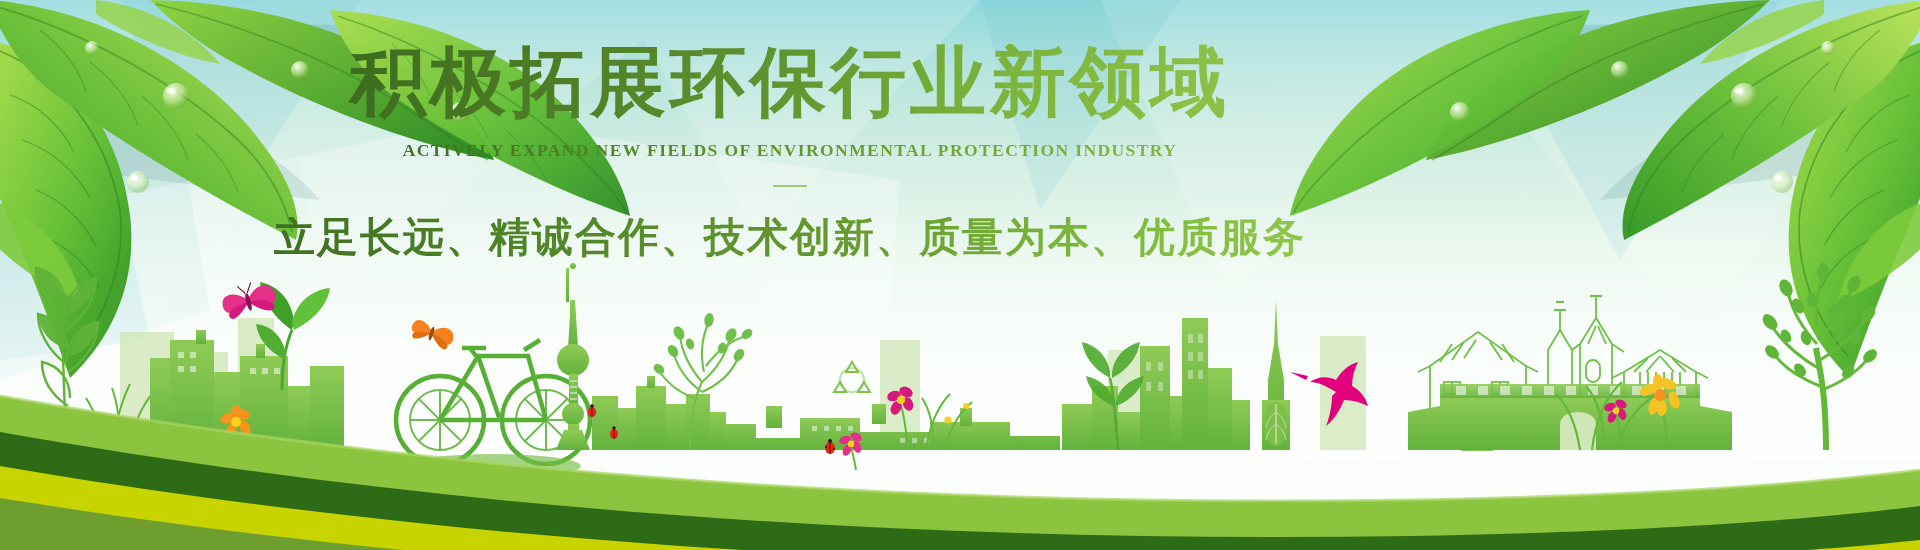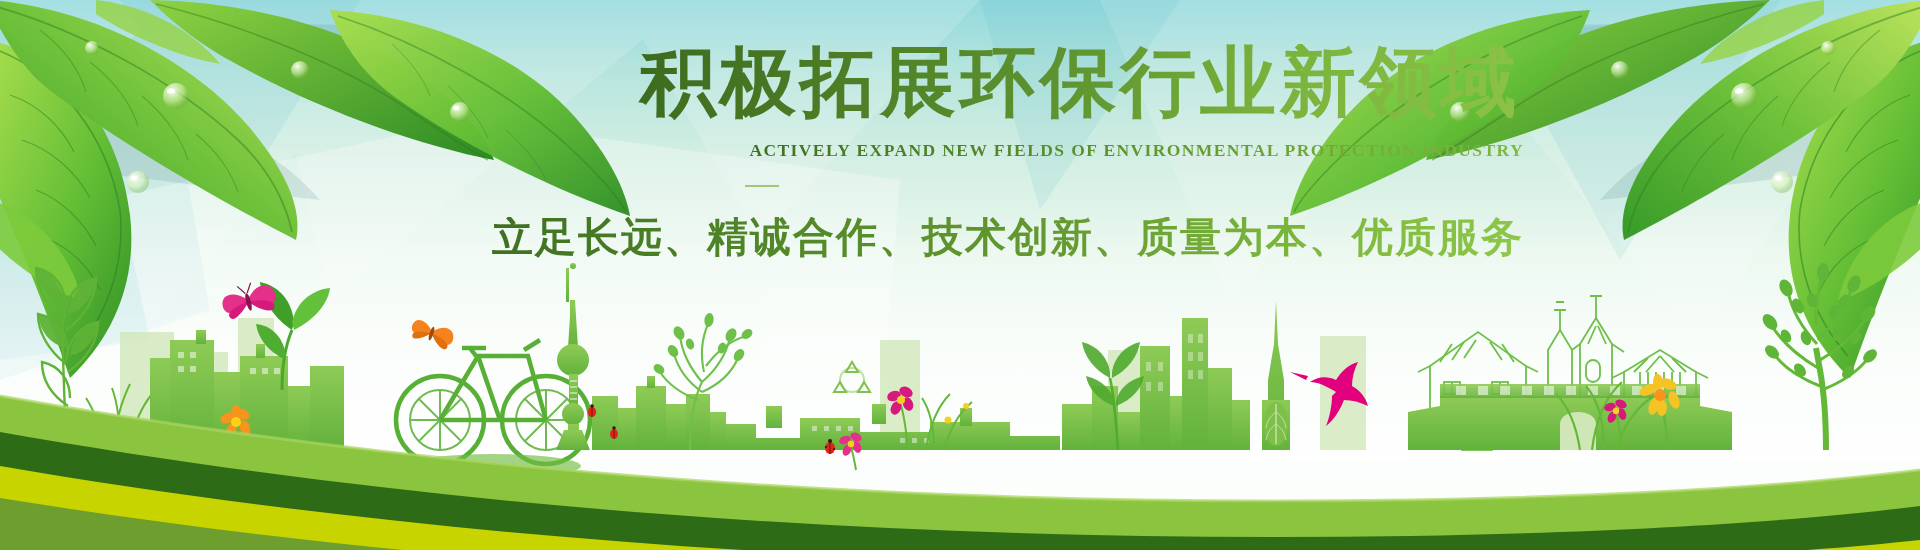--- a/index.html
+++ b/index.html
@@ -5,21 +5,21 @@
   html,body{margin:0;padding:0;background:#fff;}
   body{font-family:"Liberation Serif",serif;}
   #banner{
     position:relative;width:1920px;height:550px;overflow:hidden;
     background:linear-gradient(to bottom,#9fdde0 0%,#b9e6dd 10%,#d3efe2 22%,#e6f6ec 38%,#f2fbf4 52%,#fbfefb 68%,#ffffff 82%,#ffffff 100%);
   }
   .svg-full{position:absolute;left:0;top:0;width:1920px;height:550px;display:block;}
 
   
   #textblock{
-    position:absolute;left:0;top:44px;width:1524px;text-align:right;z-index:40;
+    position:absolute;left:0;top:44px;width:1524px;text-align:center;z-index:40;padding-left:28px;
   }
   #headline{
     font-family:"Liberation Serif",serif;
     font-size:76px;font-weight:bold;letter-spacing:4px;line-height:1;
     background:linear-gradient(100deg,#3c6b1f 0%,#4c7c25 22%,#5e9430 48%,#7ab33c 72%,#8cc247 100%);
     -webkit-background-clip:text;background-clip:text;color:transparent;
     -webkit-text-fill-color:transparent;
     display:inline-block;margin:0;padding:0 4px;
   }
   #subtitle{

